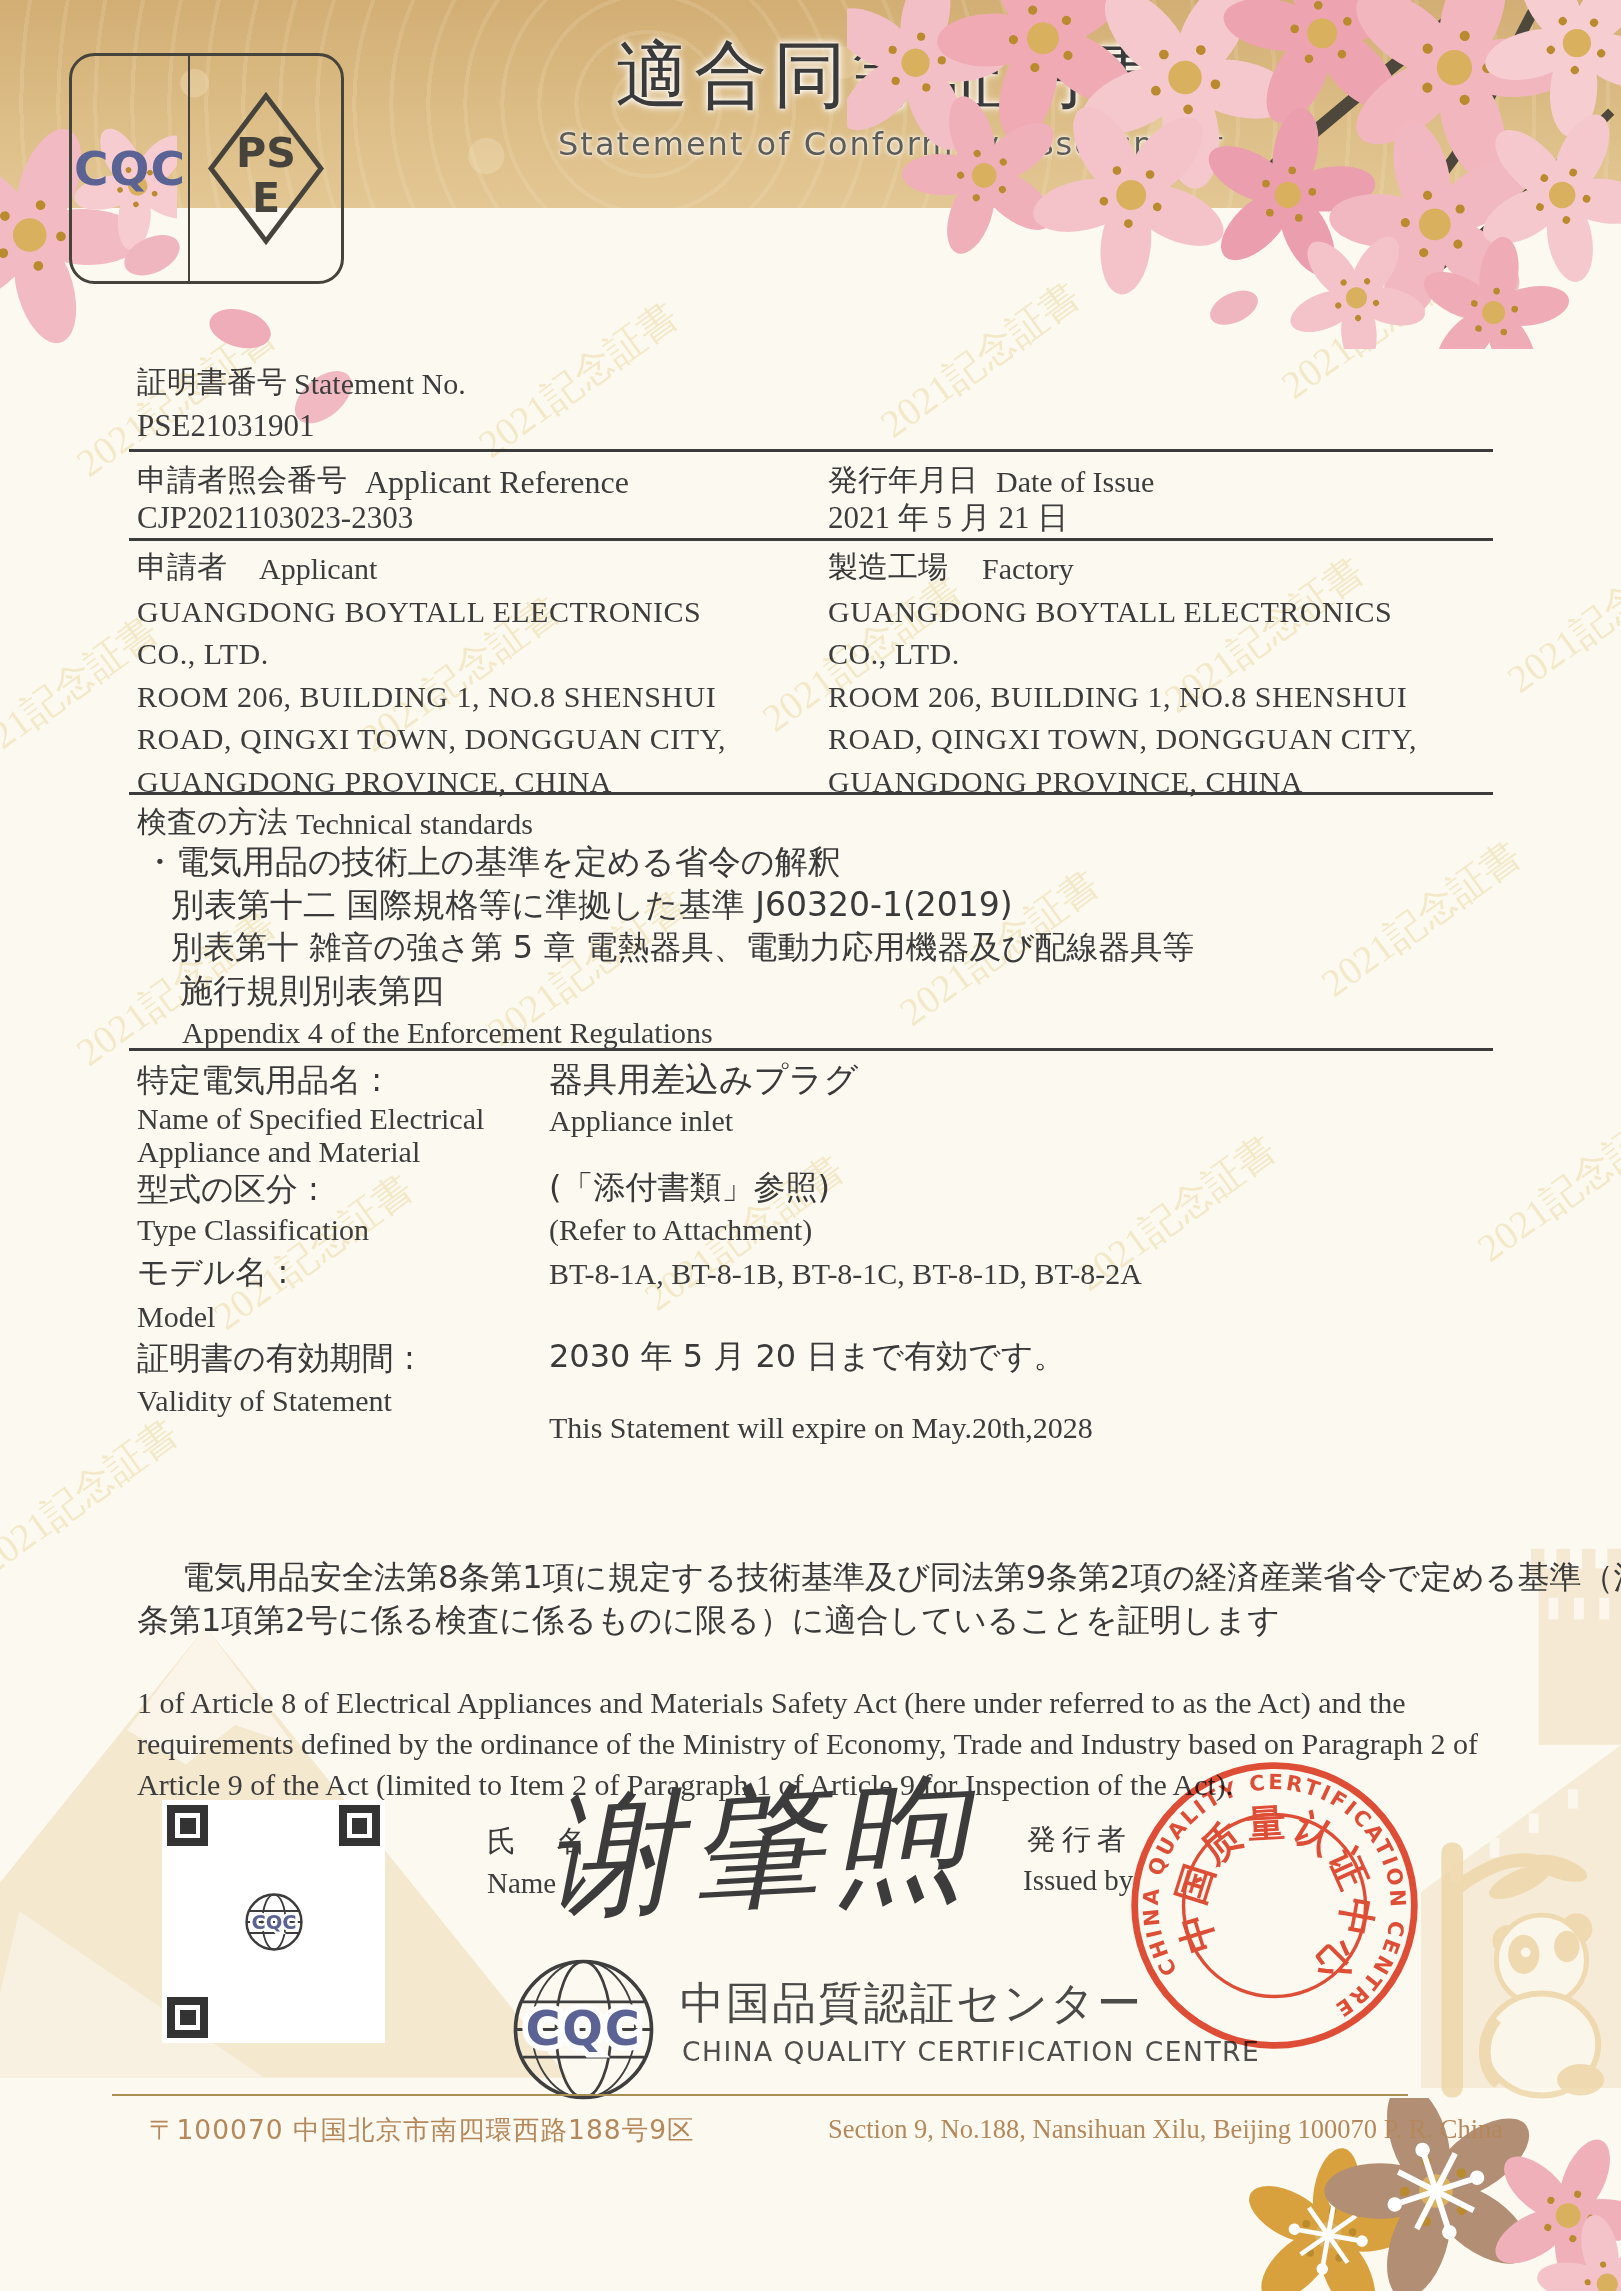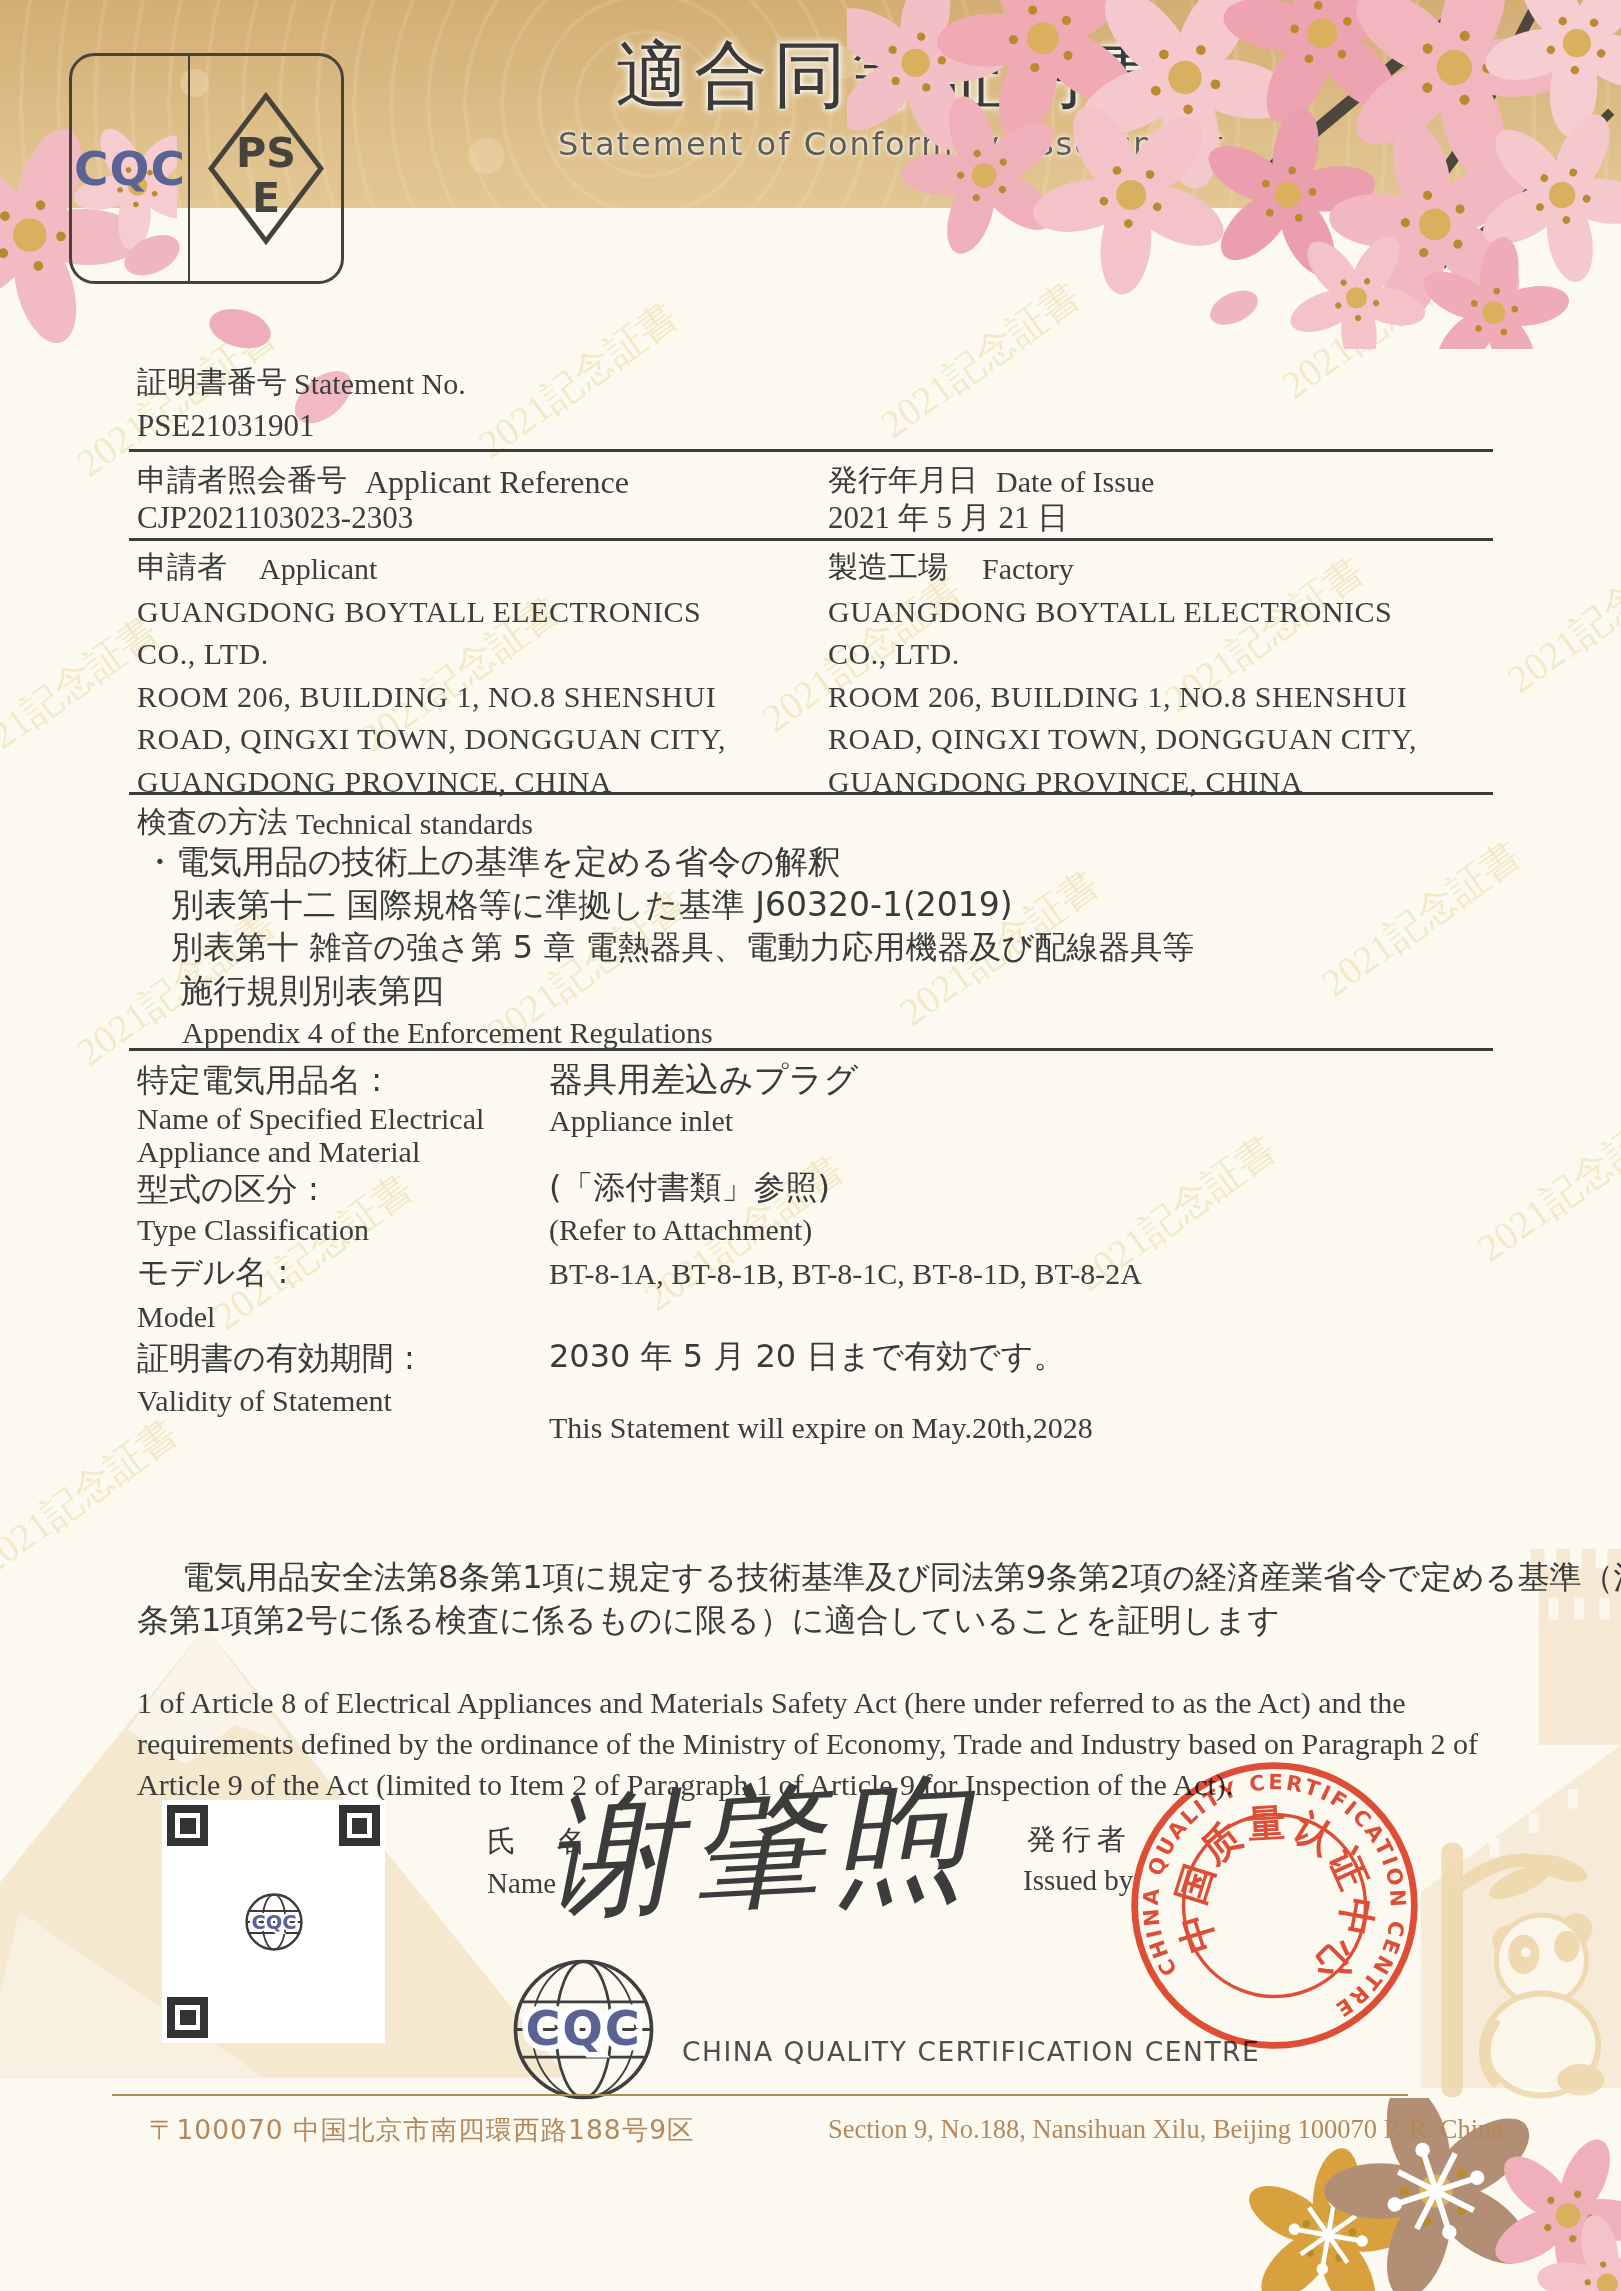--- a/index.html
+++ b/index.html
@@ -352,20 +352,21 @@
 
   <svg id="cqc-logo" viewBox="0 0 160 160">
     <circle cx="80" cy="80" r="74" fill="none" stroke="#3f3f3f" stroke-width="4"></circle>
     <ellipse cx="80" cy="80" rx="30" ry="74" fill="none" stroke="#3f3f3f" stroke-width="3"></ellipse>
     <ellipse cx="80" cy="80" rx="56" ry="74" fill="none" stroke="#3f3f3f" stroke-width="2"></ellipse>
     <line x1="14" y1="50" x2="146" y2="50" stroke="#3f3f3f" stroke-width="3"></line>
     <line x1="6" y1="80" x2="154" y2="80" stroke="#3f3f3f" stroke-width="3"></line>
     <line x1="14" y1="110" x2="146" y2="110" stroke="#3f3f3f" stroke-width="3"></line>
     <text x="80" y="97" text-anchor="middle" font-family="DejaVu Sans,sans-serif" font-weight="bold" font-size="52" fill="#5a6394" stroke="#fff" stroke-width="12" paint-order="stroke" letter-spacing="2">CQC</text>
   </svg>
+  <div class="line jp" id="org-jp">中国品質認証センター</div>
   <div class="line" id="org-en">CHINA QUALITY CERTIFICATION  CENTRE</div>
 
   <svg id="stamp" viewBox="0 0 400 400">
     <defs>
       <path id="ringPath" d="M 62,200 a 138,138 0 1 1 276,0 a 138,138 0 1 1 -276,0" fill="none"></path>
       <path id="innerPath" d="M 118,200 a 82,82 0 1 1 164,0 a 82,82 0 1 1 -164,0" fill="none"></path>
     </defs>
     <circle cx="200" cy="200" r="166" fill="none" stroke="#e0462e" stroke-width="8"></circle>
     <circle cx="200" cy="200" r="108" fill="none" stroke="#e0462e" stroke-width="4"></circle>
     <g transform="rotate(-34 200 200)">

